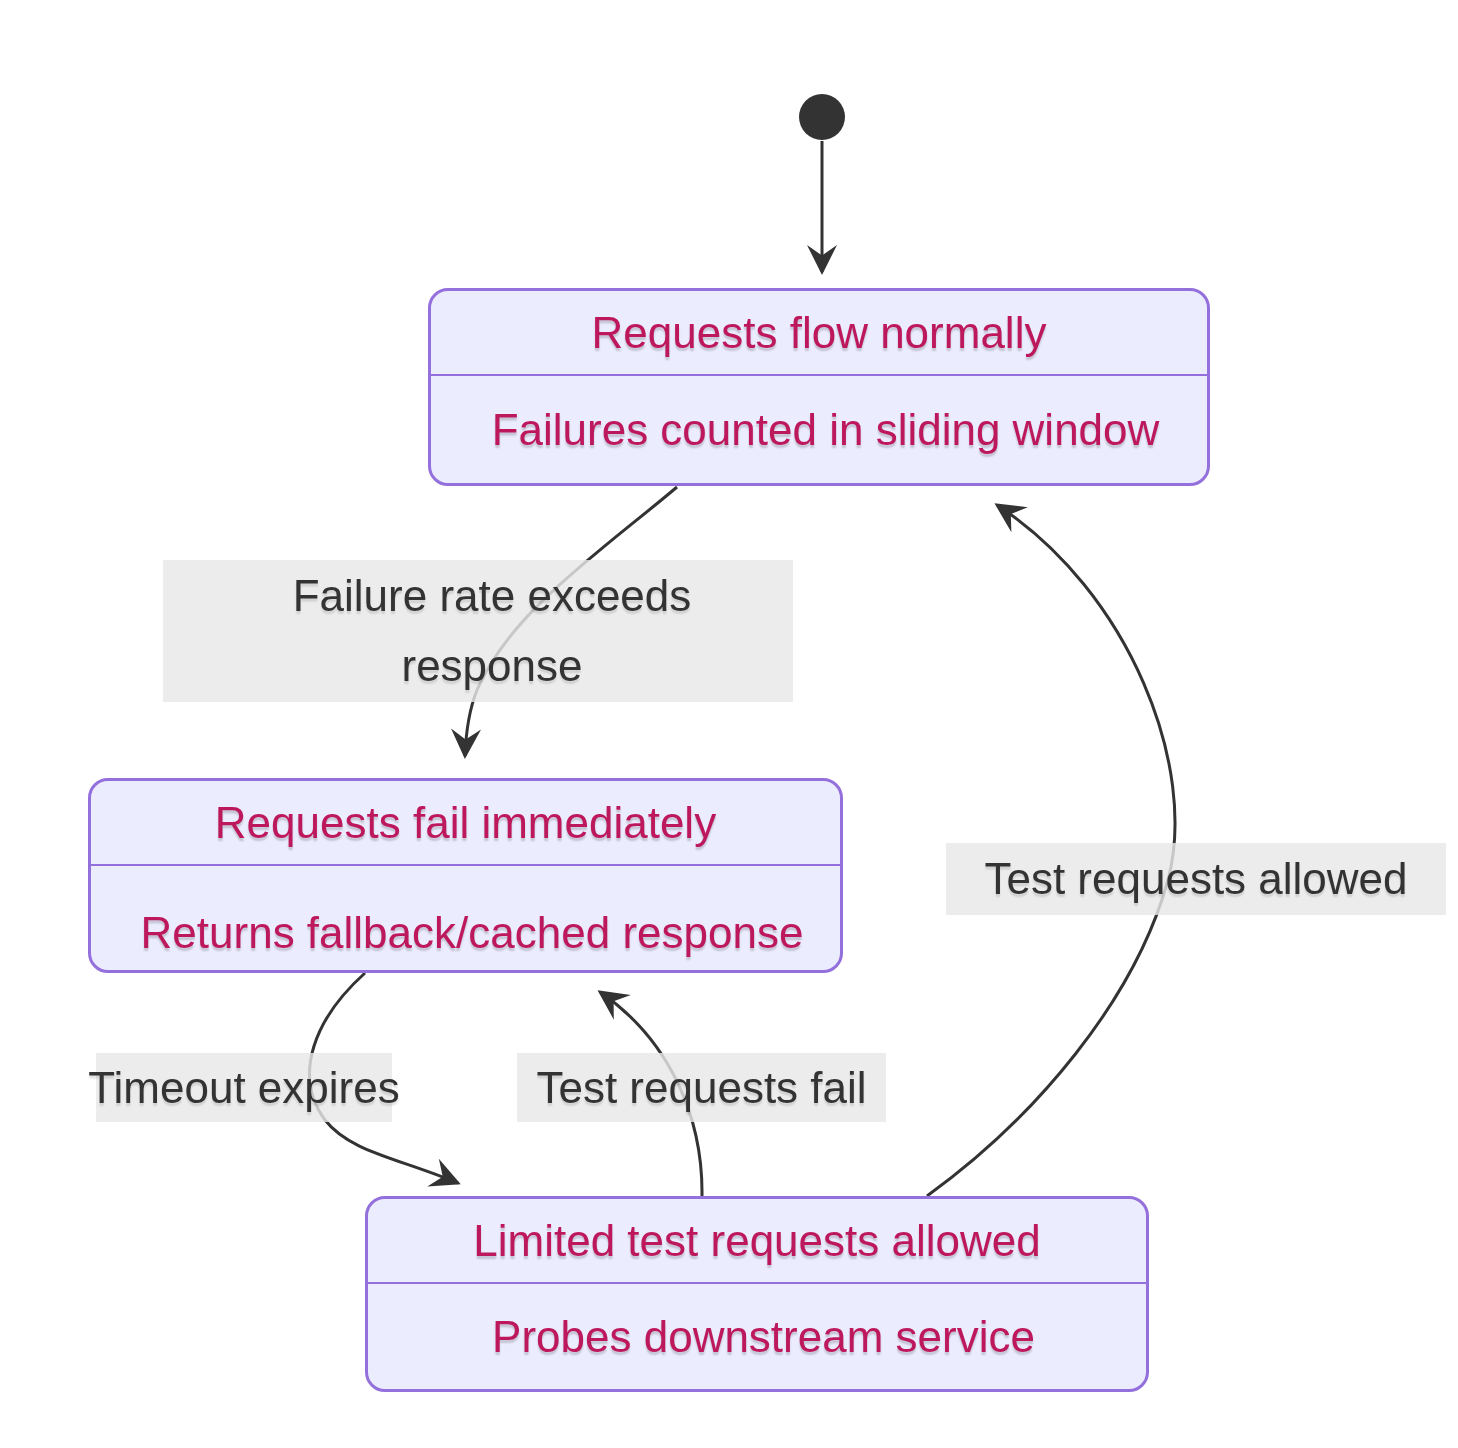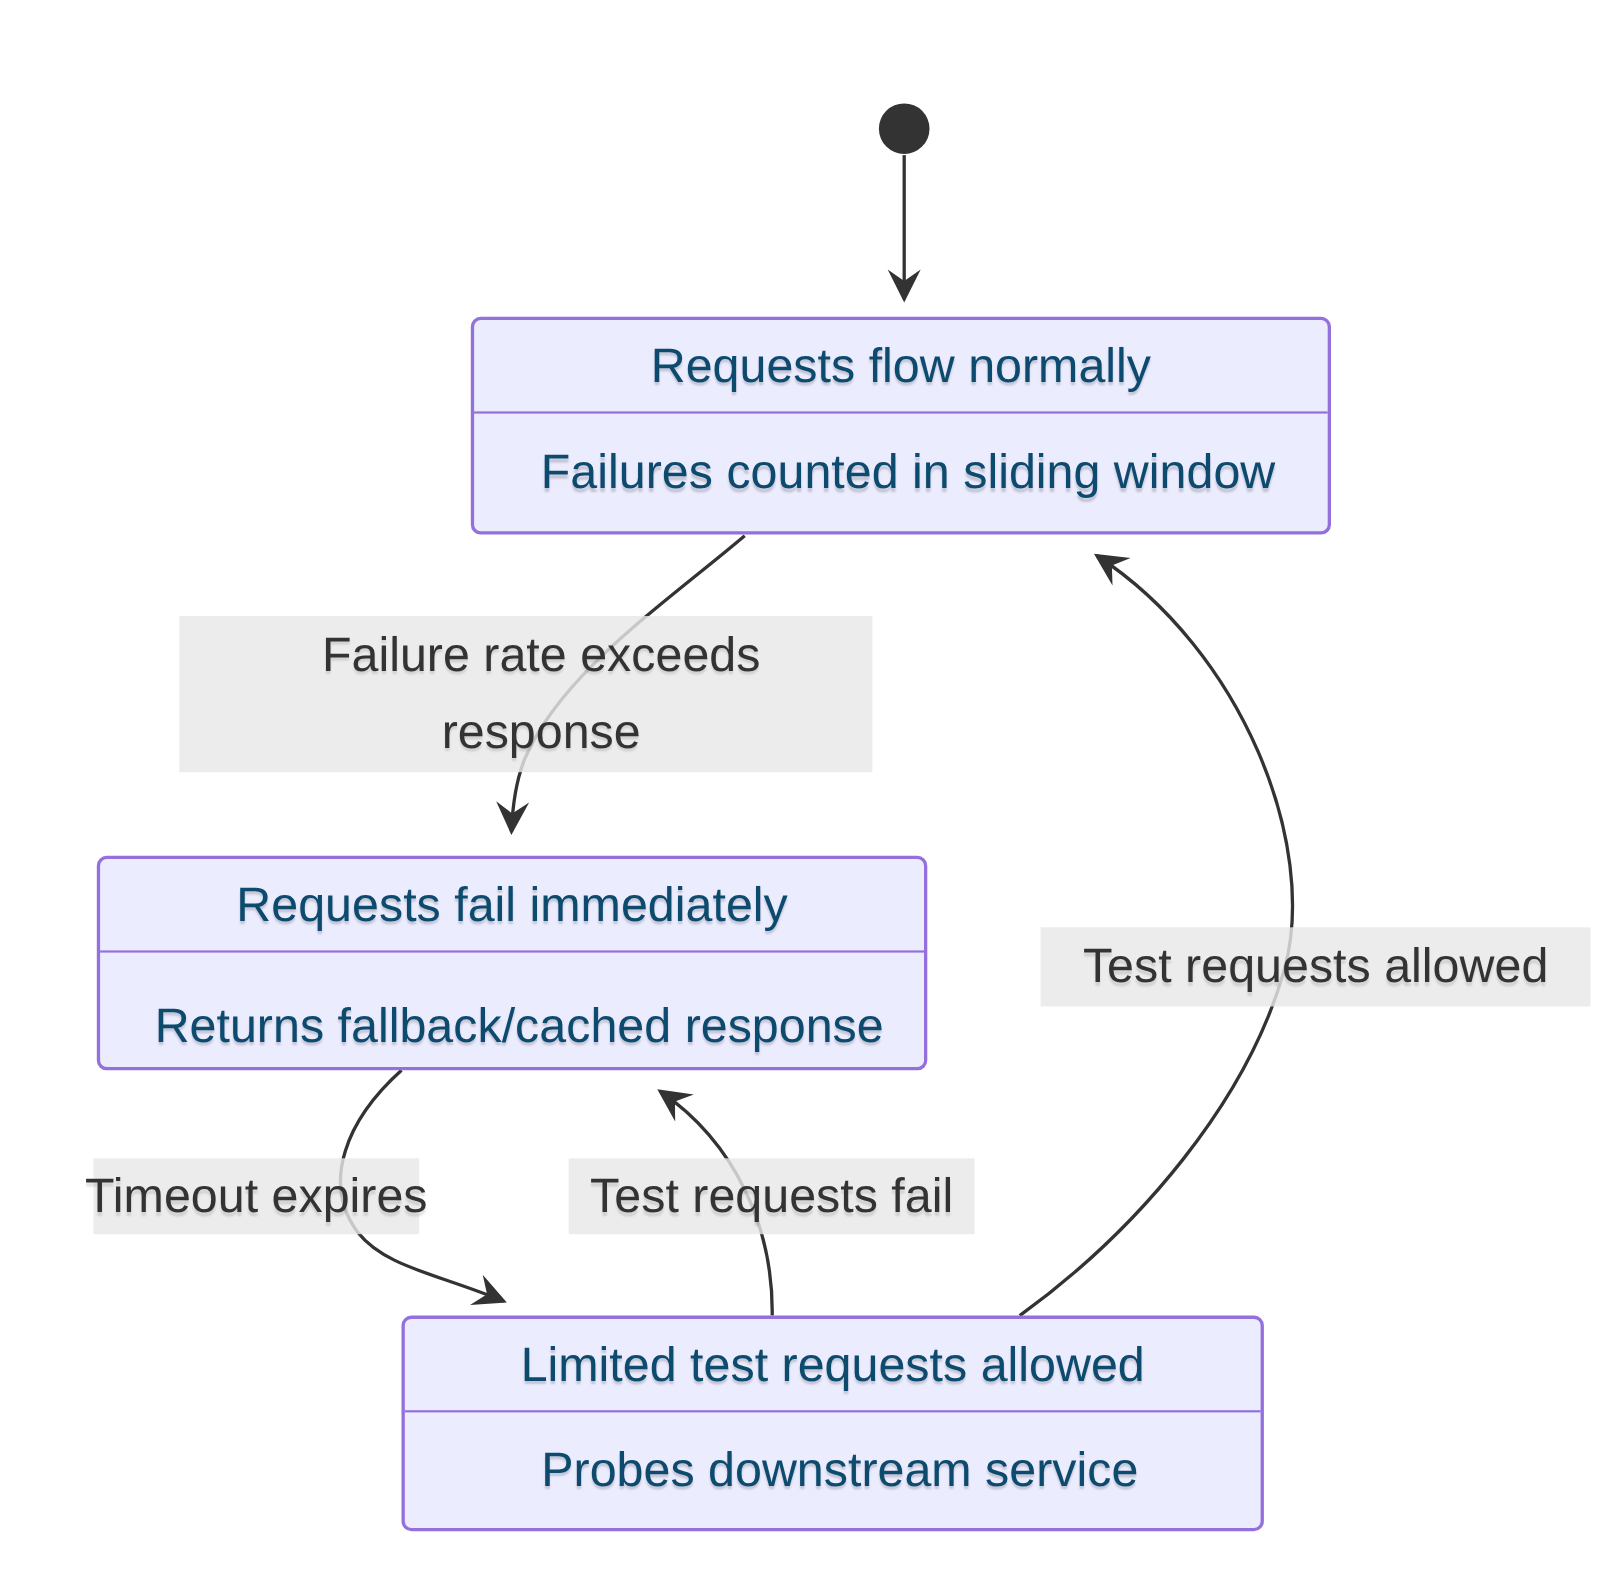--- a/index.html
+++ b/index.html
@@ -25,25 +25,25 @@
     fill: none;
     stroke: #333333;
     stroke-width: 3;
   }
   
   .state {
     position: absolute;
     z-index: 3;
     background: #ECECFF;
     border: 3px solid #9370DB;
-    border-radius: 9px;
+    border-radius: 20px;
     box-sizing: border-box;
     display: flex;
     flex-direction: column;
-    color: #0c4a6e;
+    color: #be185d;
     font-size: 44px;
     text-shadow: 0 3px 2px rgba(0,0,0,0.18);
   }
   .state-title {
     flex: none;
     height: 83px;
     border-bottom: 2px solid #9370DB;
     display: flex;
     align-items: center;
     justify-content: center;
@@ -74,21 +74,21 @@
     text-align: center;
     white-space: nowrap;
     text-shadow: 0 3px 2px rgba(0,0,0,0.12);
   }
   .label-failure {
     left: 163px; top: 560px; width: 602px; height: 142px;
     flex-direction: column;
     line-height: 70px;
     padding-left: 28px;
   }
-  .label-timeout     { left: 85px;  top: 1053px; width: 296px; height: 69px; }
+  .label-timeout     { left: 96px;  top: 1053px; width: 296px; height: 69px; }
   .label-testfail    { left: 517px; top: 1053px; width: 369px; height: 69px; }
   .label-testsucceed { left: 946px; top: 843px;  width: 500px; height: 72px; }
 </style>
 </head>
 <body>
 
 <div class="diagram">
 
   <svg class="edges" width="1458" height="1448" viewBox="0 0 1458 1448">
     <defs>

